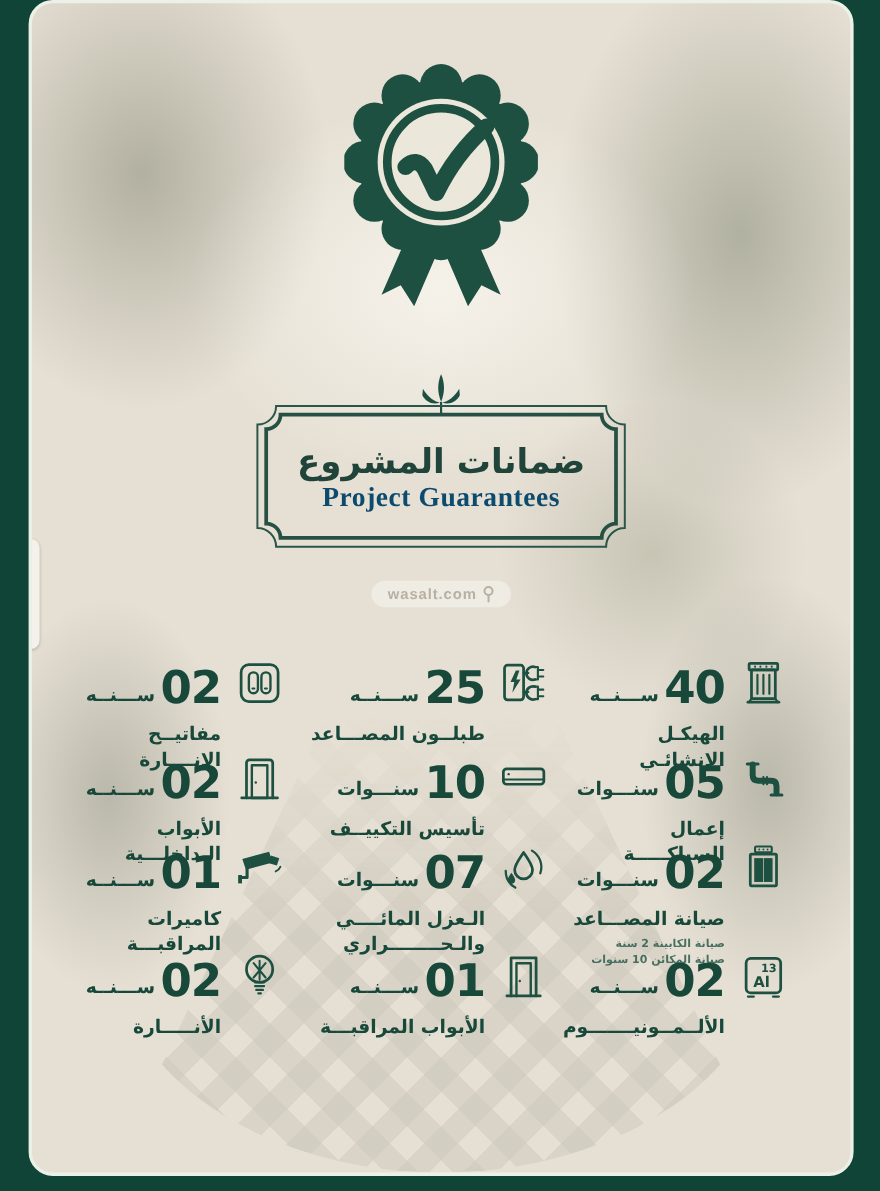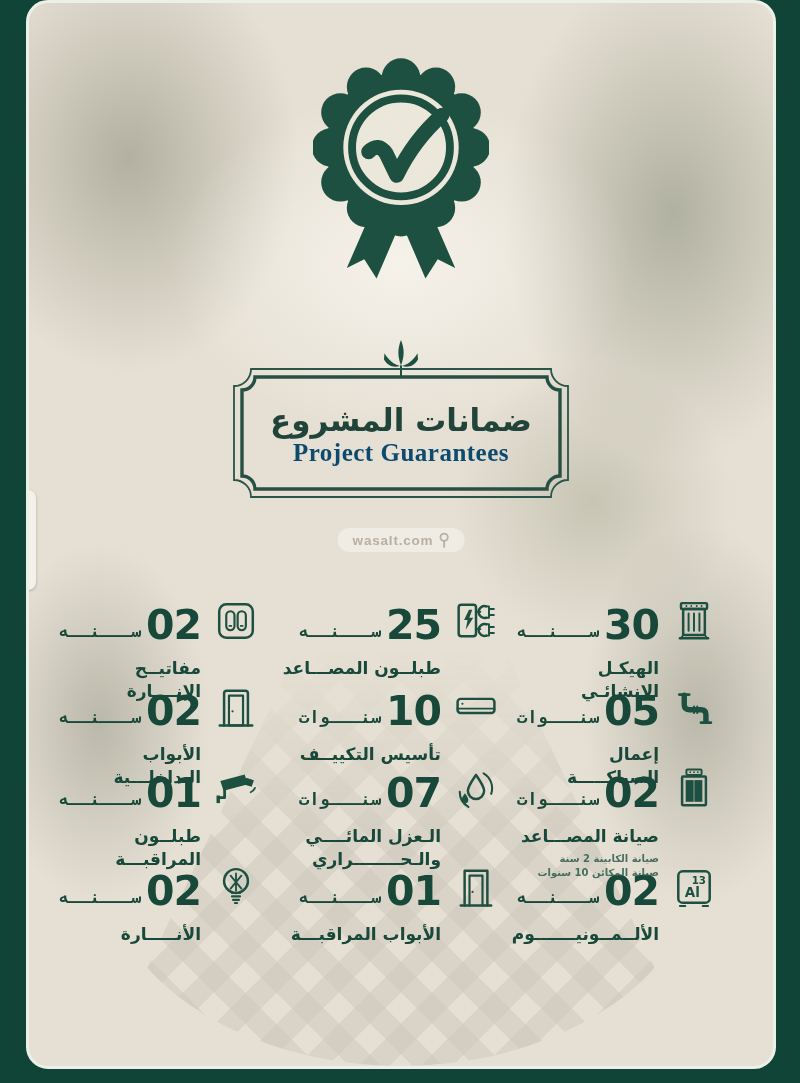--- a/index.html
+++ b/index.html
@@ -92,21 +92,21 @@
   }
   .g-item{display:flex;align-items:flex-start;gap:9px;}
   .g-icon{width:52px;height:52px;flex:0 0 52px;color:var(--accent);margin-top:2px;}
   .g-icon svg{width:100%;height:100%;display:block;}
   .g-txt{direction:rtl;text-align:right;min-width:0;}
   .g-top{display:flex;align-items:flex-end;gap:5px;}
   .g-num{
     font-size:41px;font-weight:800;line-height:.95;color:var(--num);
     letter-spacing:-1px;font-family:"DejaVu Sans",sans-serif;margin-top:13px;
   }
-  .g-unit{font-size:17px;font-weight:bold;color:var(--num);padding-bottom:3px;font-family:Liberation Mono, monospace;}
+  .g-unit{font-size:17px;font-weight:bold;color:var(--num);padding-bottom:3px;}
   .g-label{
     font-size:17px;font-weight:bold;color:var(--num);line-height:1.35;margin-top:12px;
     white-space:pre-line;
   }
   .g-sub{font-size:10px;font-weight:bold;color:#2d5c4c;line-height:1.45;margin-top:4px;opacity:.85;}
 </style>
 </head>
 <body>
 
 <div class="card">
@@ -188,21 +188,21 @@
             <path d="M11 40 H37"></path>
             <path d="M14 37 L12 40 M34 37 L36 40" stroke-width="1.8"></path>
             <circle cx="17" cy="10.2" r=".9" fill="currentColor" stroke="none"></circle>
             <circle cx="21.5" cy="10.2" r=".9" fill="currentColor" stroke="none"></circle>
             <circle cx="26.5" cy="10.2" r=".9" fill="currentColor" stroke="none"></circle>
             <circle cx="31" cy="10.2" r=".9" fill="currentColor" stroke="none"></circle>
           </svg>
         </div>
         <div class="g-txt">
           <div class="g-top">
-            <span class="g-num">30</span>
+            <span class="g-num">40</span>
             <span class="g-unit">ســـنــه</span>
           </div>
           <div class="g-label">الهيكـل الانشائـي</div>
         </div>
       </div>
       <div class="g-item">
         <div class="g-icon">
           <svg viewBox="0 0 48 48" fill="none" stroke="currentColor" stroke-width="2.3" stroke-linecap="round" stroke-linejoin="round">
             <rect x="8" y="9" width="16" height="29" rx="2.5"></rect>
             <path d="M17.5 13.5 L13 23 h3.2 L14.5 32 L21.5 21 h-3.6 L20.5 13.5 Z" fill="currentColor" stroke="none"></path>
@@ -338,21 +338,21 @@
             <path d="M13.5 25 v7 h-5" stroke-width="2.6"></path>
             <rect x="6" y="30" width="3.2" height="7" fill="currentColor" stroke="none"></rect>
             <path d="M41.5 23 a7 7 0 0 1 -4 4" stroke-width="1.6"></path>
           </svg>
         </div>
         <div class="g-txt">
           <div class="g-top">
             <span class="g-num">01</span>
             <span class="g-unit">ســـنــه</span>
           </div>
-          <div class="g-label">طبلــون المراقبـــة</div>
+          <div class="g-label">كاميرات المراقبـــة</div>
         </div>
       </div>
       <div class="g-item">
         <div class="g-icon">
           <svg viewBox="0 0 48 48" fill="none" stroke="currentColor" stroke-width="2.3" stroke-linecap="round" stroke-linejoin="round">
             <rect x="9.5" y="9.5" width="29" height="29" rx="4"></rect>
             <path d="M11 41.5 h5 M32 41.5 h5" stroke-width="1.8"></path>
             <text x="28.5" y="21" font-size="9.5" font-weight="bold" font-family="DejaVu Sans, sans-serif" fill="currentColor" stroke="none" text-anchor="middle">13</text>
             <text x="22.5" y="33.5" font-size="12.5" font-weight="bold" font-family="DejaVu Sans, sans-serif" fill="currentColor" stroke="none" text-anchor="middle">Al</text>
           </svg>

